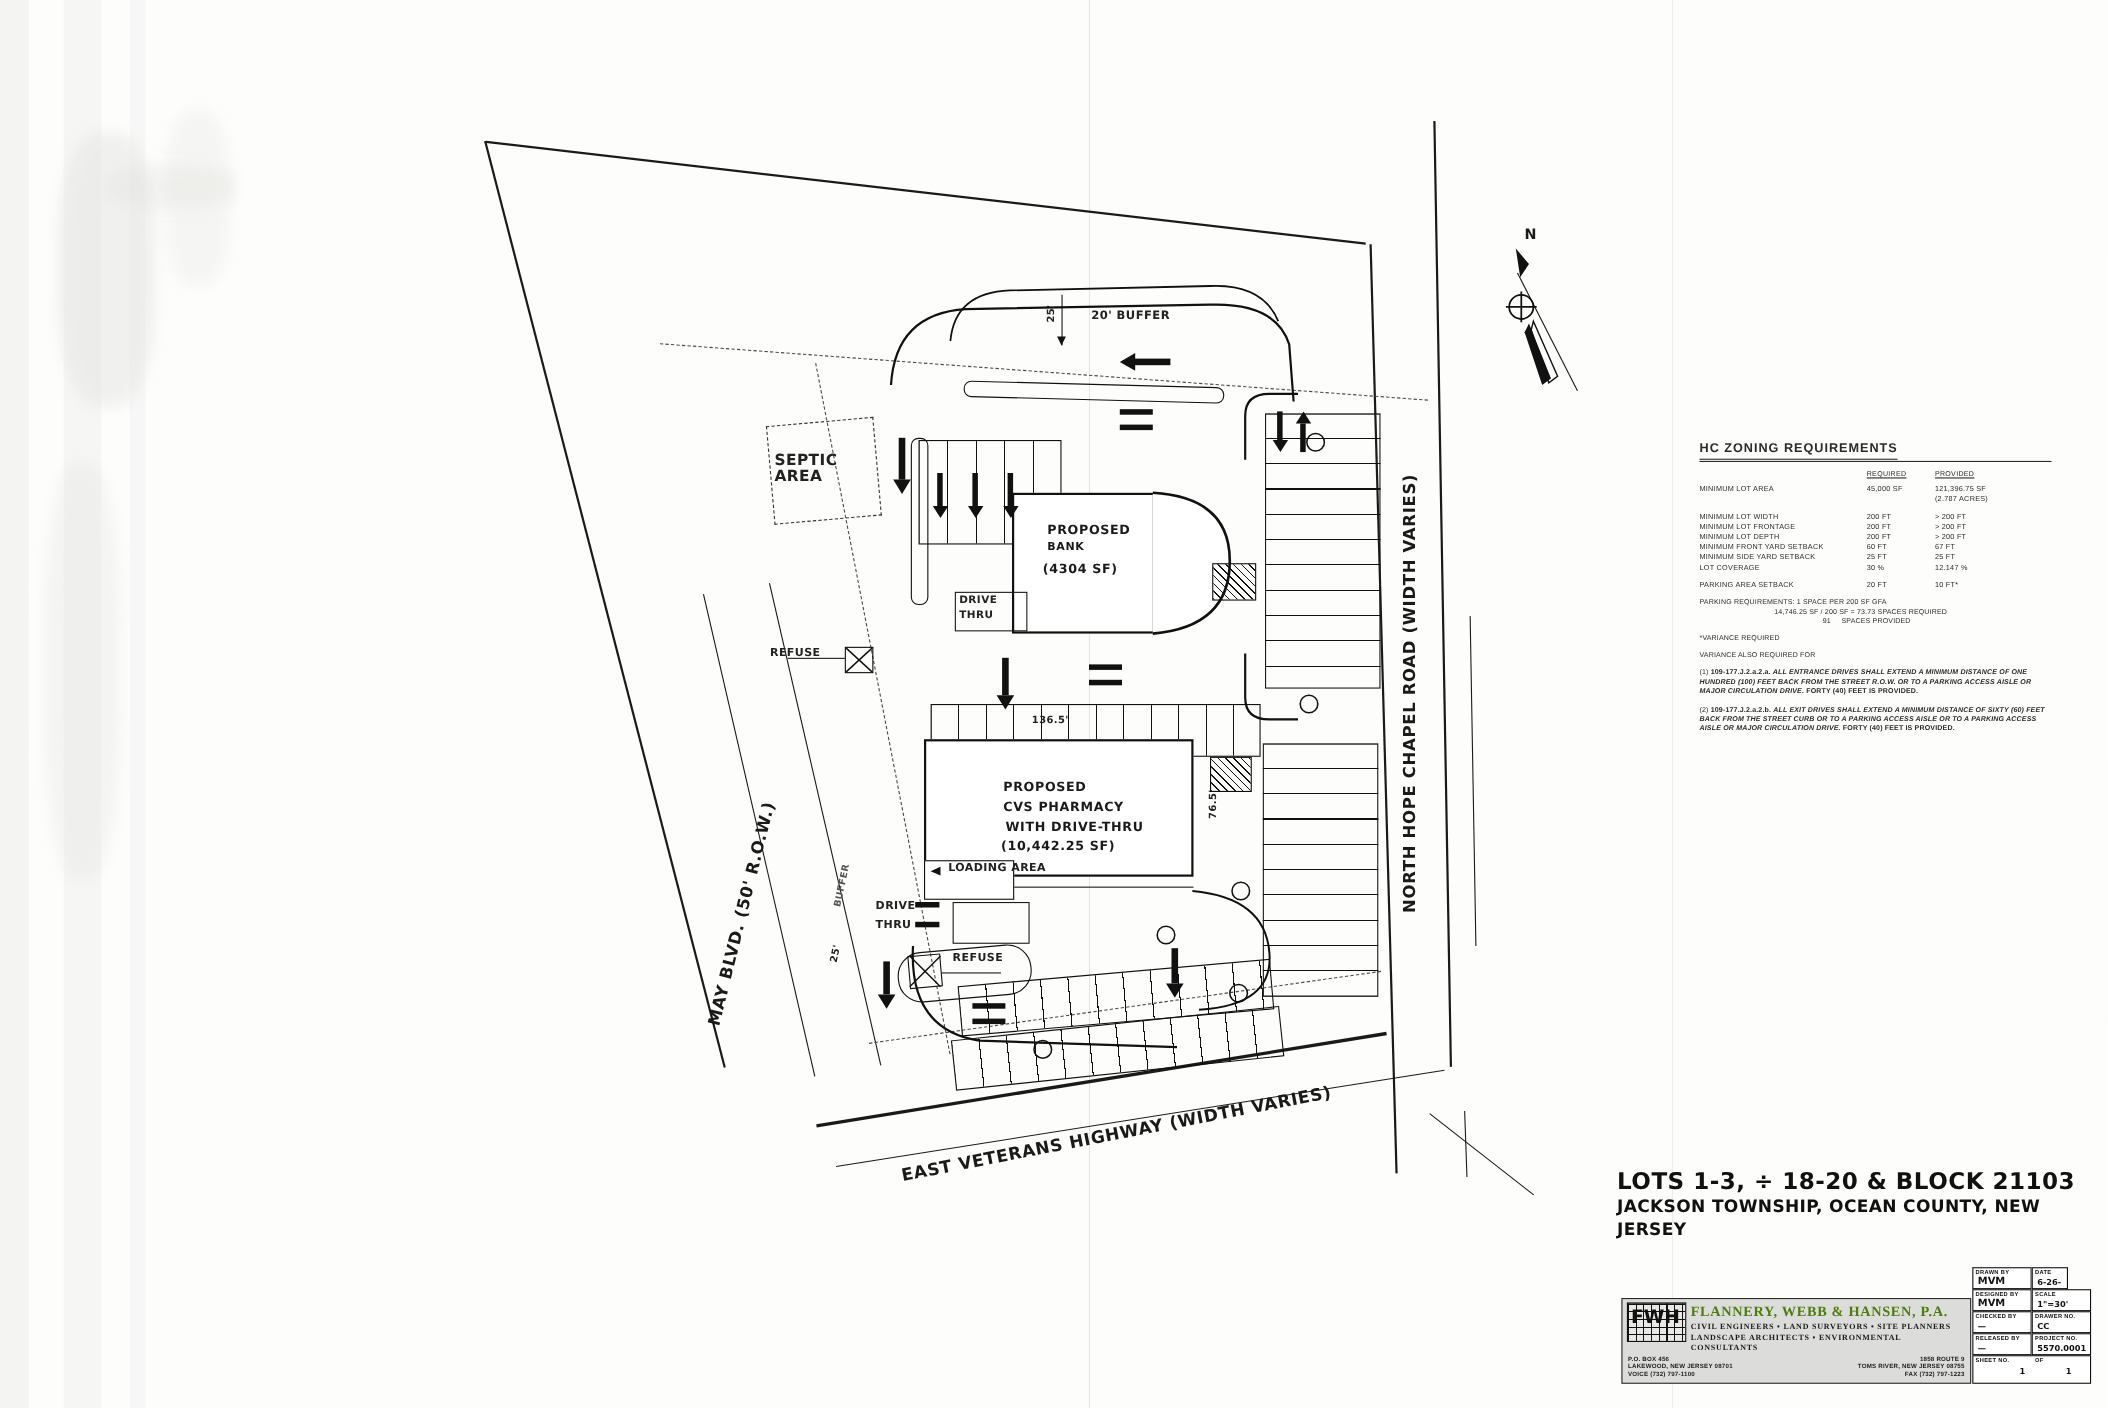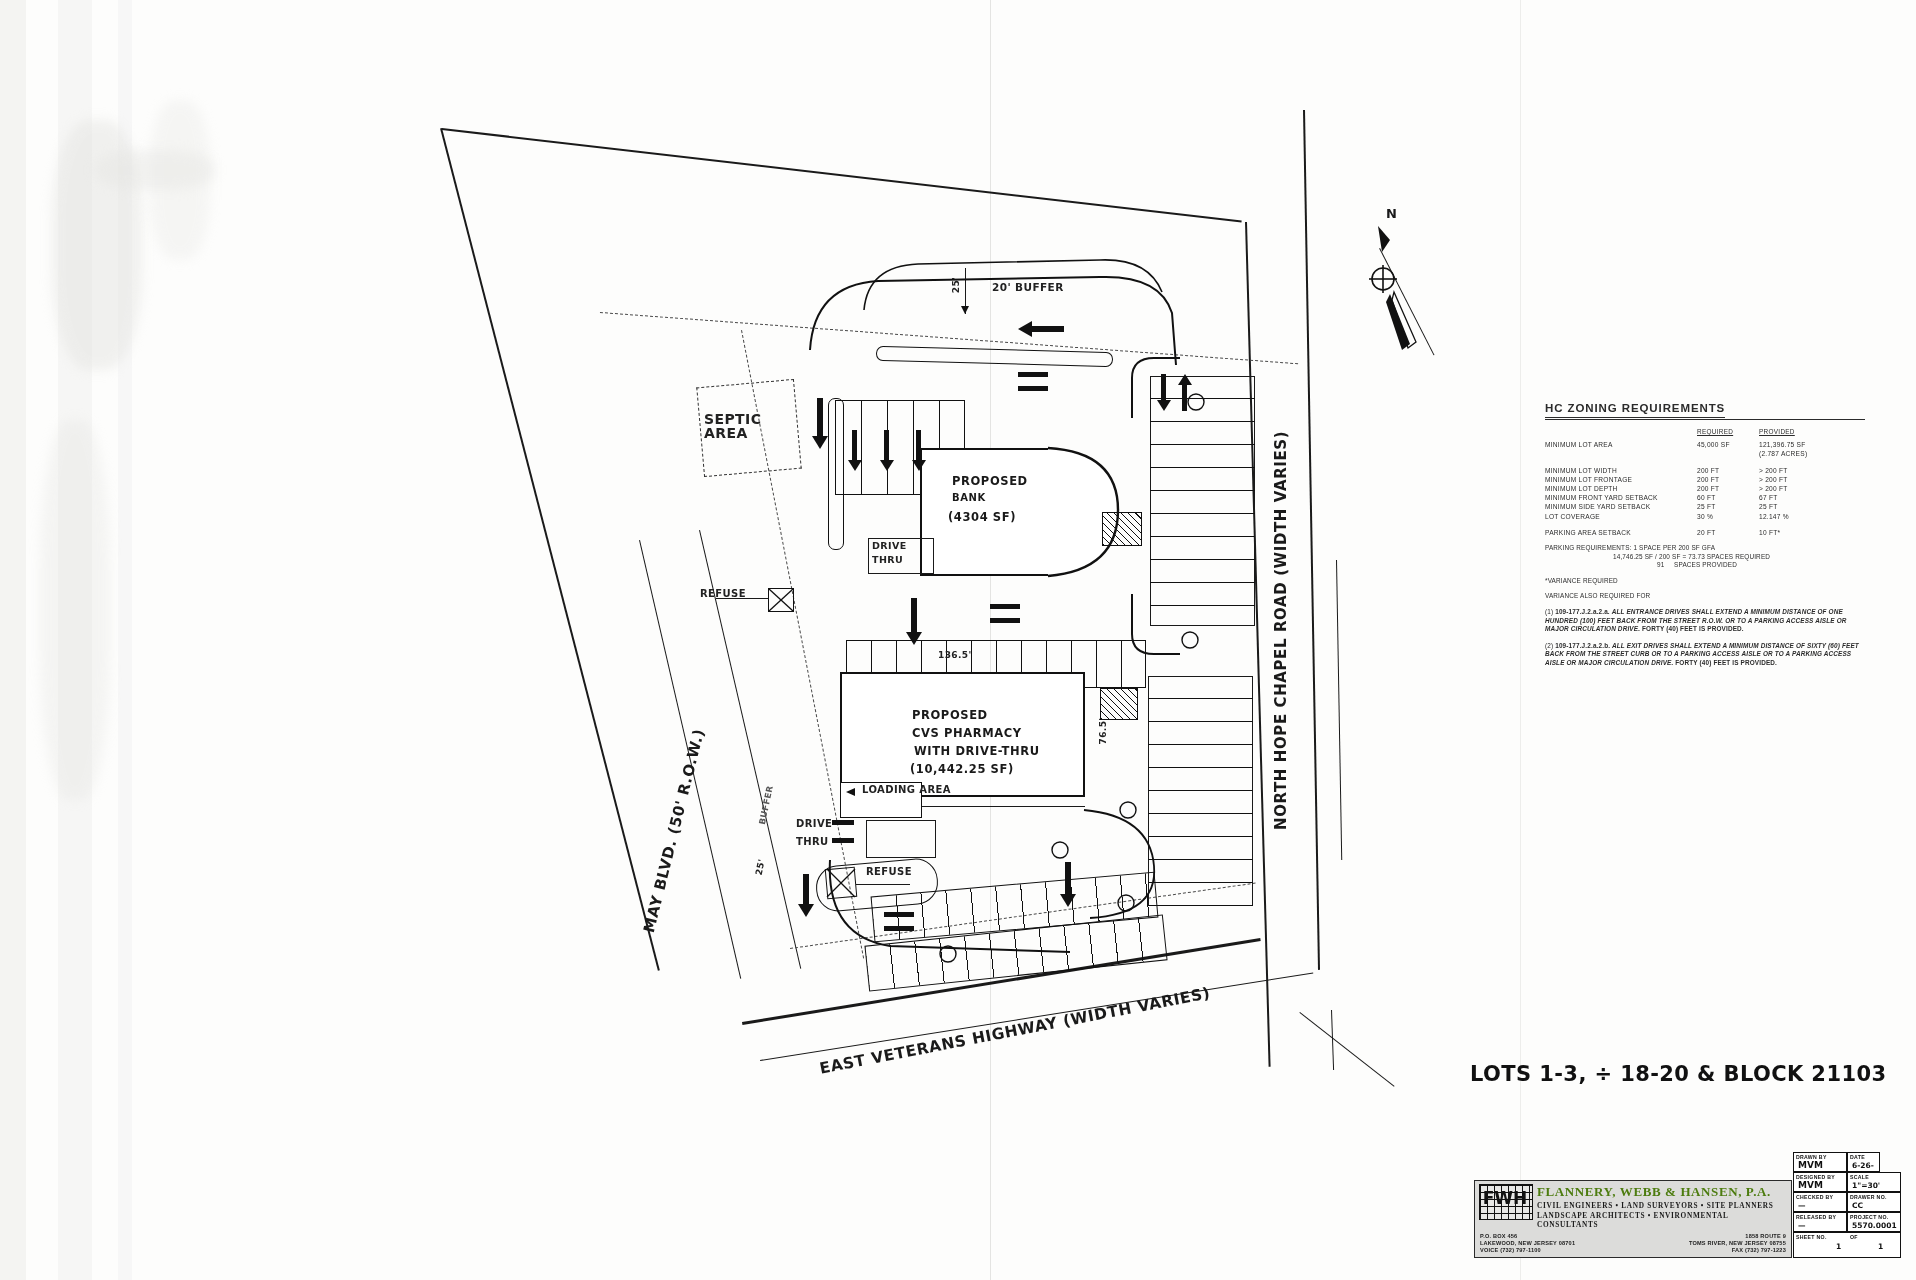--- a/index.html
+++ b/index.html
@@ -434,20 +434,21 @@
           <div class="znote"><span>(1)      </span><span style="font-weight: 700;">109-177.J.2.a.2.a. </span><span style="font-style: italic; font-weight: 600;">ALL ENTRANCE DRIVES SHALL EXTEND A MINIMUM DISTANCE OF ONE HUNDRED (100) FEET BACK FROM THE STREET R.O.W. OR TO A PARKING ACCESS AISLE OR MAJOR CIRCULATION DRIVE. </span><span style="font-weight: 700;">FORTY (40) FEET IS PROVIDED.</span></div>
         </div>
         <div style="margin-bottom: 8px;">
           <div class="znote"><span>(2)      </span><span style="font-weight: 700;">109-177.J.2.a.2.b. </span><span style="font-style: italic; font-weight: 600;">ALL EXIT DRIVES SHALL EXTEND A MINIMUM DISTANCE OF SIXTY (60) FEET BACK FROM THE STREET CURB OR TO A PARKING ACCESS AISLE OR TO A PARKING ACCESS AISLE OR MAJOR CIRCULATION DRIVE. </span><span style="font-weight: 700;">FORTY (40) FEET IS PROVIDED.</span></div>
         </div>
       </div>
   </div>
 
   <div id="titleblock">
     <div class="tb-sub">LOTS 1-3, ÷ 18-20 &amp; BLOCK 21103</div>
+    <div class="tb-sub2">JACKSON TOWNSHIP, OCEAN COUNTY, NEW JERSEY</div>
   </div>
 
   <div id="stamp">
     <div class="logo"></div>
     <div class="logotext">FWH</div>
     <div class="firm">FLANNERY, WEBB &amp; HANSEN, P.A.</div>
     <div class="svc" style="top:20px;">CIVIL ENGINEERS  •  LAND SURVEYORS  •  SITE PLANNERS</div>
     <div class="svc" style="top:30px;">LANDSCAPE ARCHITECTS  •  ENVIRONMENTAL CONSULTANTS</div>
     <div class="addr" style="left:5px;top:52px;">
       <div>P.O. BOX 456</div>

